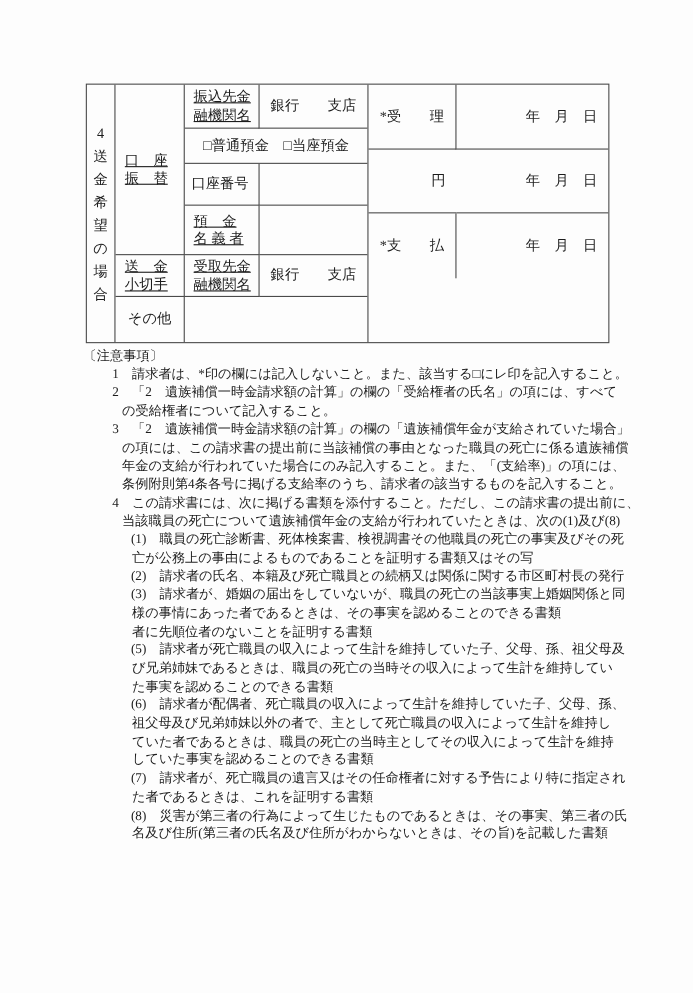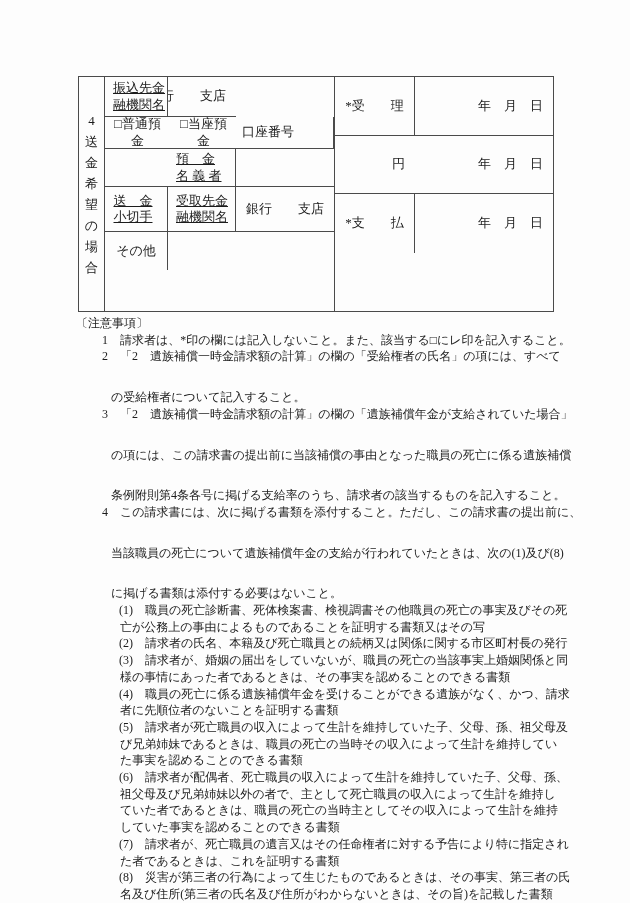--- a/index.html
+++ b/index.html
@@ -44,21 +44,21 @@
   .span2 { grid-column:span 2;text-align:center; }
   .rowspan4 { grid-row:span 4; }
   .dep-gap { display:flex; gap:13px; }
   .ws { white-space:pre; }
 
   
   .notes { position:absolute; left:76px; top:315px; width:530px; font-size:12px;font-family:Liberation Serif, serif; }
   .ln { line-height:16.7px; white-space:pre; }
   .i-hdr  { margin-left:0; }
   .i-num  { margin-left:26px; }
-  .i-numw { margin-left:35px;margin-top:24px; }
+  .i-numw { margin-left:35px; }
   .i-sub  { margin-left:43px; }
   .i-subw { margin-left:44px; }
 </style>
 </head>
 <body>
 
 <div class="page">
 
   <div class="form-table">
 
@@ -68,20 +68,24 @@
         <span>金</span>
         <span>希</span>
         <span>望</span>
         <span>の</span>
         <span>場</span>
         <span>合</span>
       </div>
 
     <div class="grid-left">
 
+      <div class="c colcell ctr rowspan4">
+        <span class="ws">口　座</span>
+        <span class="ws">振　替</span>
+      </div>
 
       <div class="c colcell">
         <span class="ws">振込先金</span>
         <span class="ws">融機関名</span>
       </div>
       <div class="c right no-r ws">銀行　　支店</div>
 
       <div class="c center span2 no-r dep-gap">
         <span>□普通預金</span>
         <span>□当座預金</span>
@@ -121,30 +125,29 @@
   </div>
 
   <div class="notes">
     <div class="ln i-hdr">〔注意事項〕</div>
     <div>
         <div class="ln i-num">1　請求者は、*印の欄には記入しないこと。また、該当する□にレ印を記入すること。</div>
         <div class="ln i-num">2　「2　遺族補償一時金請求額の計算」の欄の「受給権者の氏名」の項には、すべて</div>
         <div class="ln i-numw">の受給権者について記入すること。</div>
         <div class="ln i-num">3　「2　遺族補償一時金請求額の計算」の欄の「遺族補償年金が支給されていた場合」</div>
         <div class="ln i-numw">の項には、この請求書の提出前に当該補償の事由となった職員の死亡に係る遺族補償</div>
+        <div class="ln i-numw">年金の支給が行われていた場合にのみ記入すること。また、「(支給率)」の項には、</div>
         <div class="ln i-numw">条例附則第4条各号に掲げる支給率のうち、請求者の該当するものを記入すること。</div>
         <div class="ln i-num">4　この請求書には、次に掲げる書類を添付すること。ただし、この請求書の提出前に、</div>
         <div class="ln i-numw">当該職員の死亡について遺族補償年金の支給が行われていたときは、次の(1)及び(8)</div>
-        <div class="ln i-numw">に掲げる書類は添付する必要はないこと。</div>
         <div class="ln i-sub">(1)　職員の死亡診断書、死体検案書、検視調書その他職員の死亡の事実及びその死</div>
         <div class="ln i-subw">亡が公務上の事由によるものであることを証明する書類又はその写</div>
         <div class="ln i-sub">(2)　請求者の氏名、本籍及び死亡職員との続柄又は関係に関する市区町村長の発行</div>
         <div class="ln i-sub">(3)　請求者が、婚姻の届出をしていないが、職員の死亡の当該事実上婚姻関係と同</div>
         <div class="ln i-subw">様の事情にあった者であるときは、その事実を認めることのできる書類</div>
-        <div class="ln i-sub">(4)　職員の死亡に係る遺族補償年金を受けることができる遺族がなく、かつ、請求</div>
         <div class="ln i-subw">者に先順位者のないことを証明する書類</div>
         <div class="ln i-sub">(5)　請求者が死亡職員の収入によって生計を維持していた子、父母、孫、祖父母及</div>
         <div class="ln i-subw">び兄弟姉妹であるときは、職員の死亡の当時その収入によって生計を維持してい</div>
         <div class="ln i-subw">た事実を認めることのできる書類</div>
         <div class="ln i-sub">(6)　請求者が配偶者、死亡職員の収入によって生計を維持していた子、父母、孫、</div>
         <div class="ln i-subw">祖父母及び兄弟姉妹以外の者で、主として死亡職員の収入によって生計を維持し</div>
         <div class="ln i-subw">ていた者であるときは、職員の死亡の当時主としてその収入によって生計を維持</div>
         <div class="ln i-subw">していた事実を認めることのできる書類</div>
         <div class="ln i-sub">(7)　請求者が、死亡職員の遺言又はその任命権者に対する予告により特に指定され</div>
         <div class="ln i-subw">た者であるときは、これを証明する書類</div>

